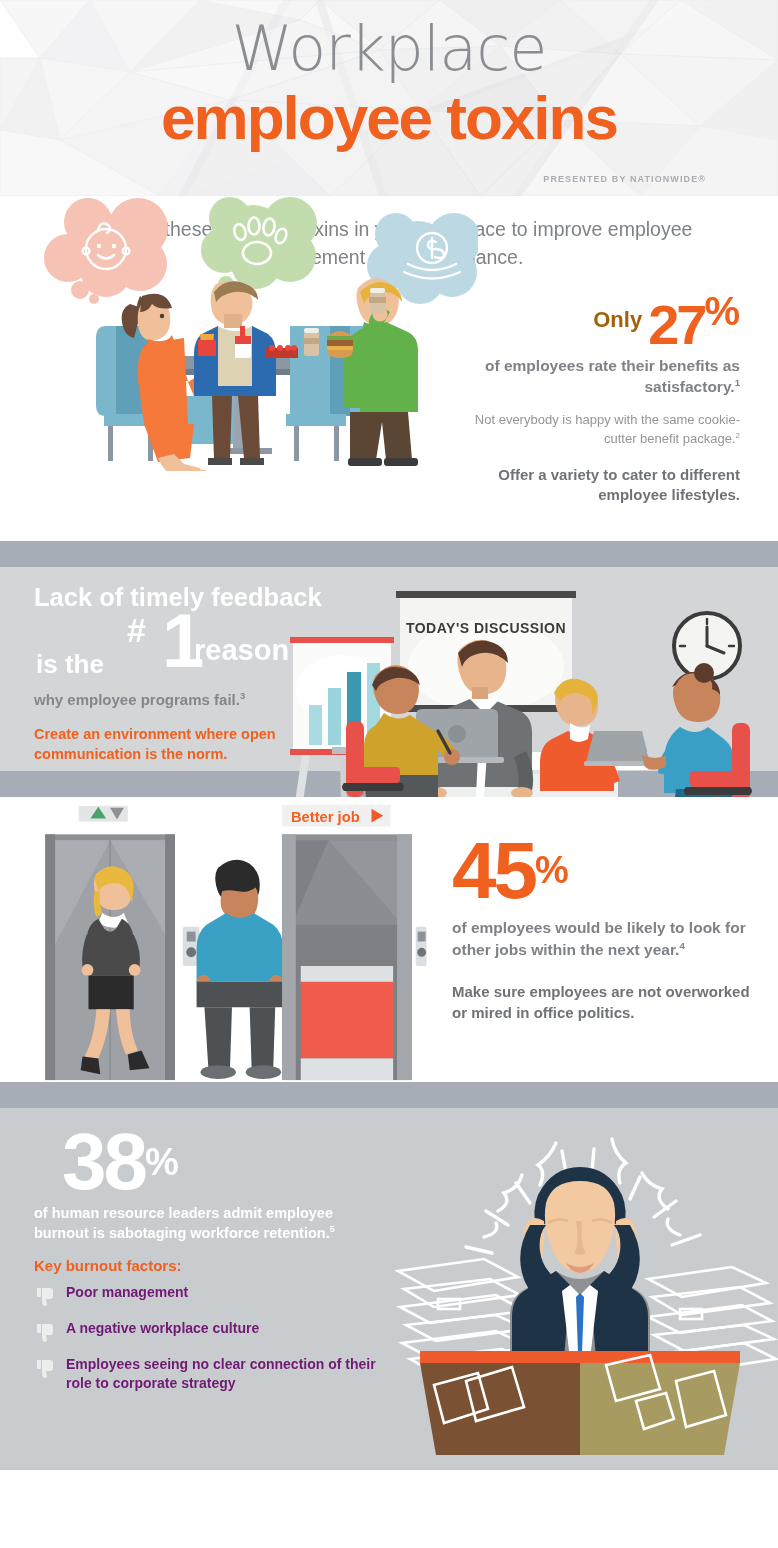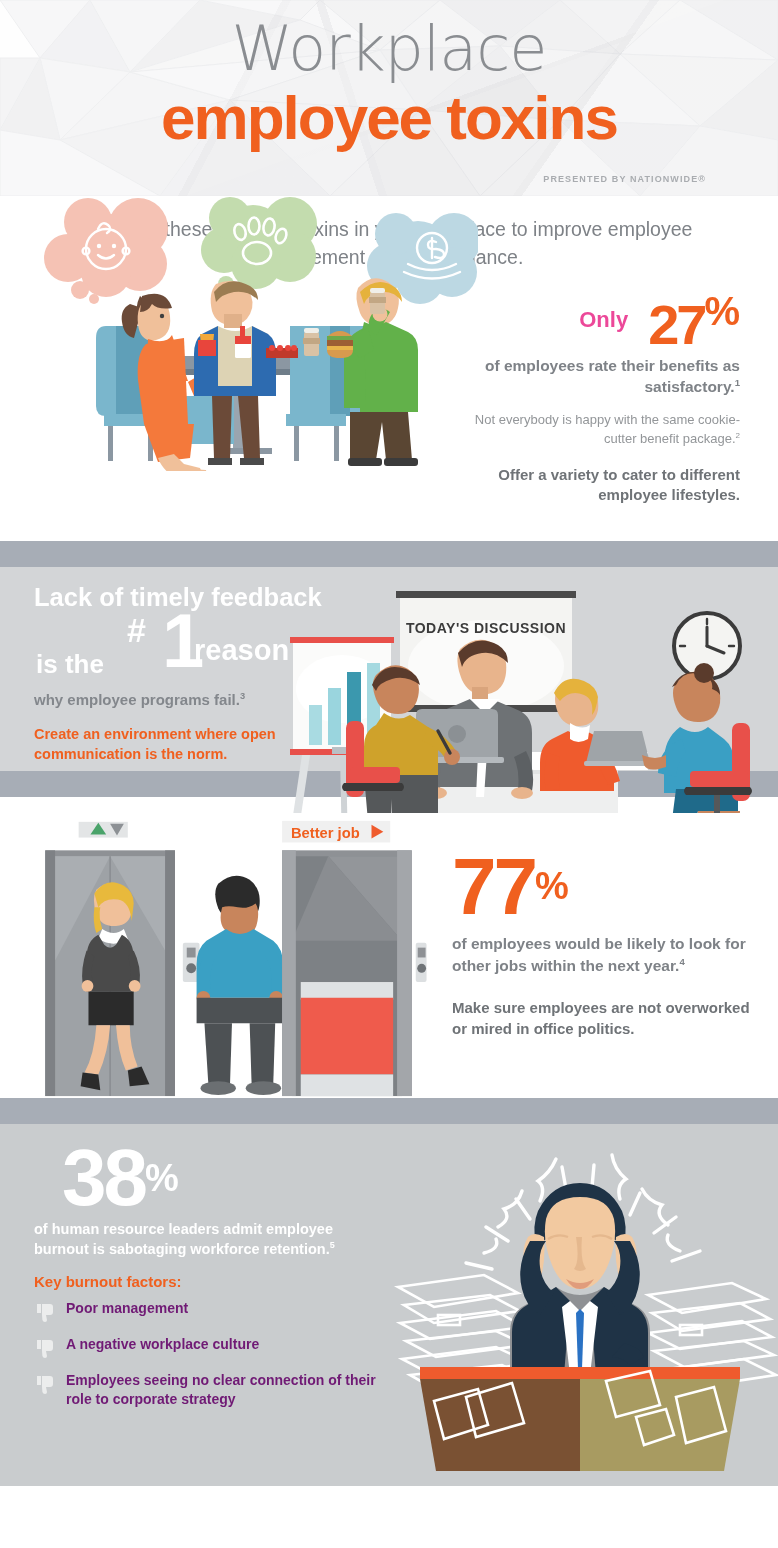--- a/index.html
+++ b/index.html
@@ -41,21 +41,21 @@
   
   .sec1 { position:relative; width:778px; height:345px; background:#ffffff; }
   .intro {
     position:absolute; top:20px; left:60px; width:660px; text-align:center;
     font-size:19.5px; color:#7e8287; line-height:1.42; font-weight:400;
   }
   .scene1 { position:absolute; left:28px; top:0px; width:450px; height:275px; }
   .stat1 { position:absolute; right:38px; top:95px; width:296px; text-align:right; }
   .bignum-row { display:flex; align-items:flex-end; justify-content:flex-end; }
   .only {
-    color:#ec4899; font-weight:bold; font-size:22px; margin-bottom:14px; margin-right:20px;
+    color:#a16207; font-weight:bold; font-size:22px; margin-bottom:14px; margin-right:6px;
   }
   .bignum {
     color:#f0601f; font-weight:bold; font-size:56px; line-height:.78; letter-spacing:-3px;text-align:right;
   }
   .bigpct { color:#f0601f; font-weight:bold; font-size:40px; line-height:1; margin-bottom:16px; }
   .s1a { font-size:15.5px; font-weight:bold; color:#7e8287; line-height:1.36; margin-top:8px; }
   .s1b { font-size:13px; color:#939699; line-height:1.42; margin-top:14px; }
   .s1c { font-size:15px; font-weight:bold; color:#6f7377; line-height:1.36; margin-top:16px; }
   .sup { font-size:.62em; vertical-align:super; }
 
@@ -77,21 +77,21 @@
     position:absolute; left:2px; top:36px; font-size:26px; font-weight:bold; color:#ffffff;
   }
   .s2-reason {
     position:absolute; left:160px; top:21px; font-size:29px; font-weight:bold; color:#ffffff;
   }
   .s2-why { font-size:15px; font-weight:bold; color:#83878c; margin-top:2px; }
   .s2-cta { font-size:14.5px; font-weight:bold; color:#f0601f; line-height:1.38; margin-top:16px; }
   .scene2 { position:absolute; left:280px; top:4px; width:498px; height:281px; }
 
   
-  .sec3 { position:relative; width:778px; height:285px; background:#ffffff;margin-top:16px; }
+  .sec3 { position:relative; width:778px; height:285px; background:#ffffff; }
   .scene3 { position:absolute; left:30px; top:0px; width:400px; height:285px; }
   .stat3 { position:absolute; left:452px; top:42px; width:310px; }
   .bignum3 { color:#f0601f; font-weight:bold; font-size:80px; line-height:.8; letter-spacing:-3px; }
   .bigpct3 { color:#f0601f; font-weight:bold; font-size:38px; line-height:1; margin-bottom:14px; }
   .s3a { font-size:15.5px; font-weight:bold; color:#7e8287; line-height:1.4; margin-top:14px; }
   .s3b { font-size:15px; font-weight:bold; color:#6f7377; line-height:1.4; margin-top:20px; }
 
   
   .sec4 { position:relative; width:778px; height:362px; background:#c9ccce; }
   .s4text { position:absolute; left:34px; top:20px; width:350px; }
@@ -559,21 +559,21 @@
 
       <g>
         <rect x="389" y="132" width="11" height="40" rx="2" fill="#dcdfe1"></rect>
         <rect x="391" y="137" width="8" height="10" fill="#8e9195"></rect>
         <circle cx="395" cy="158" r="4.5" fill="#6f7377"></circle>
       </g>
     </svg>
 
     <div class="stat3">
       <div style="display:flex; align-items:flex-end;">
-        <span class="bignum3">77</span>
+        <span class="bignum3">45</span>
         <span class="bigpct3">%</span>
       </div>
       <div class="s3a"><span>of employees would be likely to look for other jobs within the next year.</span><span class="sup">4</span></div>
       <div class="s3b">Make sure employees are not overworked or mired in office politics.</div>
     </div>
   </div>
 
   <div class="divider"></div>
 
   <div class="sec4">

